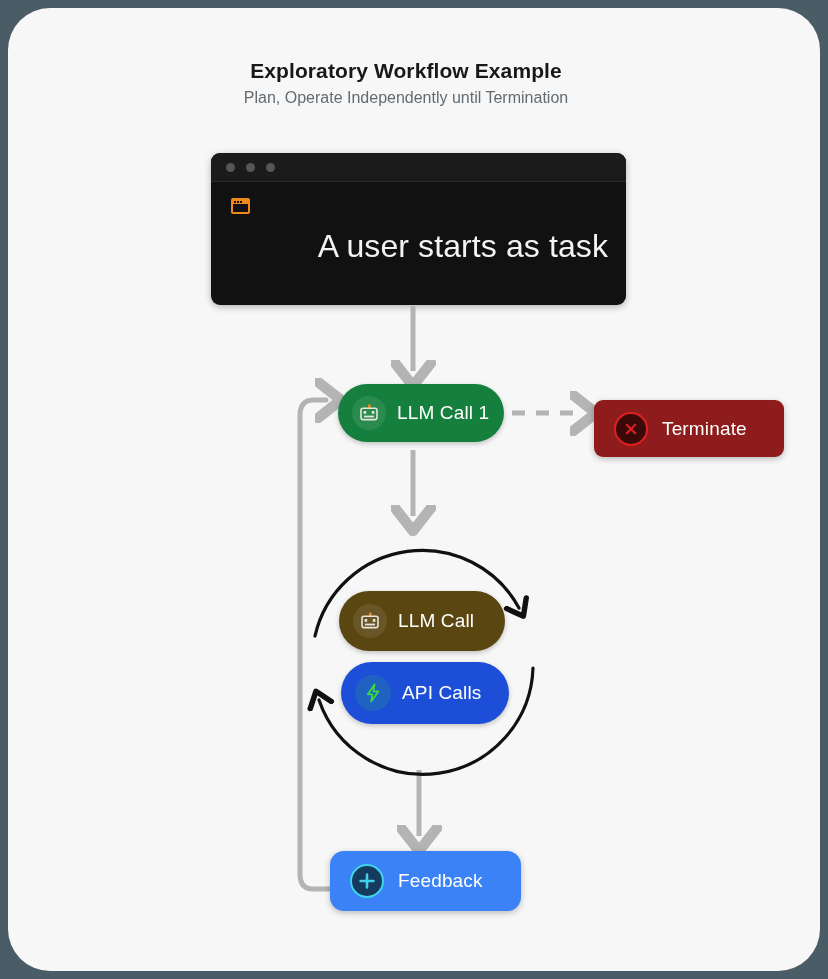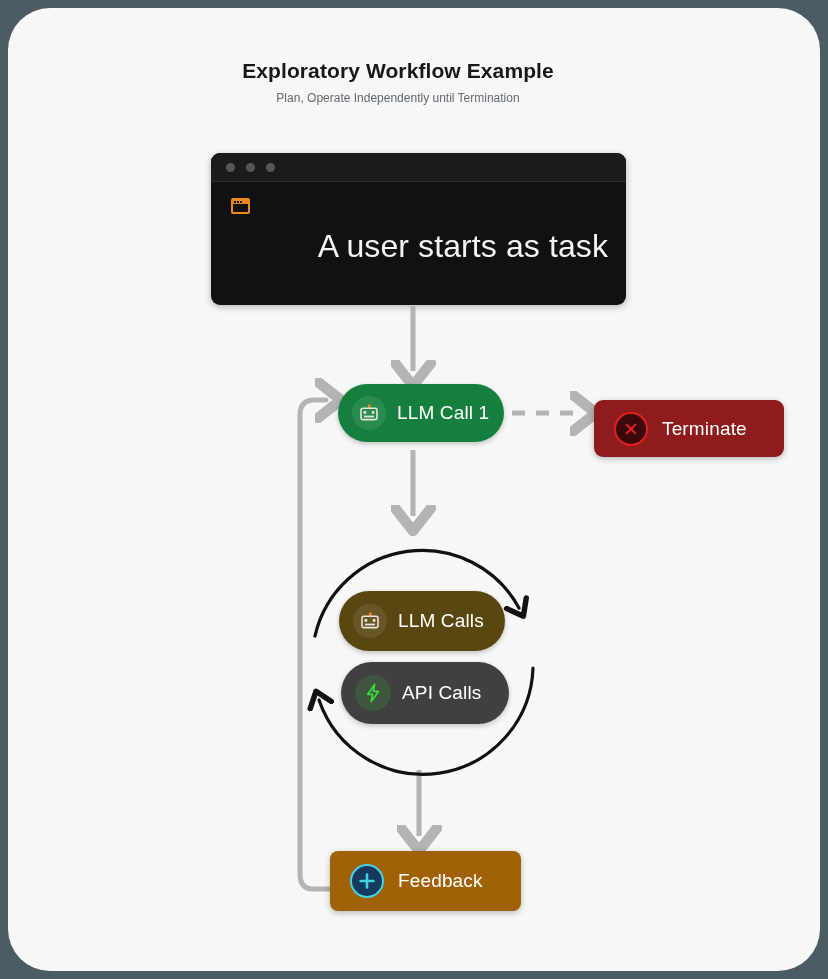--- a/index.html
+++ b/index.html
@@ -24,34 +24,34 @@
     overflow: hidden;
   }
   #stage {
     position: absolute;
     inset: 0;
   }
 
   
   #hdr {
     position: absolute;
-    left: 8px;
+    left: 16px;
     top: 50px;
     width: 764px;
     text-align: center;
   }
   #hdr .title {
     font-size: 21px;
     font-weight: bold;
     color: #16181a;
     letter-spacing: 0.1px;
     line-height: 26px;
   }
   #hdr .subtitle {
-    font-size: 12px;
+    font-size: 16px;
     color: #636b72;
     line-height: 24px;
     margin-top: 2px;
   }
 
   
   #term {
     position: absolute;
     left: 203px;
     top: 145px;
@@ -145,40 +145,40 @@
     width: 166px; height: 60px;
     background: #5a4611;
     border-radius: 30px;
     padding-left: 14px;
     gap: 11px;
     box-shadow: 0 2px 5px rgba(0,0,0,0.22);
   }
   #n-apicalls {
     left: 333px; top: 654px;
     width: 168px; height: 62px;
-    background: #404040;
+    background: #1d4ed8;
     border-radius: 31px;
     padding-left: 14px;
     gap: 11px;
     box-shadow: 0 2px 5px rgba(0,0,0,0.22);
   }
   #n-terminate {
     left: 586px; top: 392px;
     width: 190px; height: 57px;
     background: #8f1c1c;
     border-radius: 9px;
     padding-left: 20px;
     gap: 14px;
     box-shadow: 0 2px 6px rgba(0,0,0,0.25);
   }
   #n-feedback {
     left: 322px; top: 843px;
     width: 191px; height: 60px;
-    background: #a16207;
-    border-radius: 8px;
+    background: #3b82f6;
+    border-radius: 14px;
     padding-left: 20px;
     gap: 14px;
     box-shadow: 0 2px 6px rgba(0,0,0,0.25);
   }
 
   
   .chip-bot {
     width: 34px; height: 34px;
     border-radius: 50%;
     background: rgba(255,255,255,0.09);
@@ -290,21 +290,21 @@
   <div class="node" id="n-llmcalls">
     <span class="ic chip-bot">
       <svg width="20" height="18" viewBox="0 0 20 18">
         <rect x="9" y="0.5" width="2.6" height="3.4" rx="0.6" fill="#f0881a"></rect>
         <rect x="2" y="4.2" width="16" height="11.4" rx="2" fill="none" stroke="#e8e4dc" stroke-width="1.6"></rect>
         <rect x="4.6" y="7" width="2.6" height="2.8" fill="#e8e4dc"></rect>
         <rect x="12.8" y="7" width="2.6" height="2.8" fill="#e8e4dc"></rect>
         <rect x="5" y="11.6" width="10" height="1.8" fill="#e8e4dc"></rect>
       </svg>
     </span>
-    <span class="label">LLM Calls</span>
+    <span class="label">LLM Call</span>
   </div>
 
   <div class="node" id="n-apicalls">
     <span class="ic chip-bolt">
       <svg width="18" height="20" viewBox="0 0 18 20">
         <path d="M10.6,1.4 L3.6,11.4 L8.4,11.4 L7.2,18.6 L14.4,8.4 L9.4,8.4 Z" fill="none" stroke="#3ddc3d" stroke-width="1.7" stroke-linejoin="round"></path>
       </svg>
     </span>
     <span class="label">API Calls</span>
   </div>

